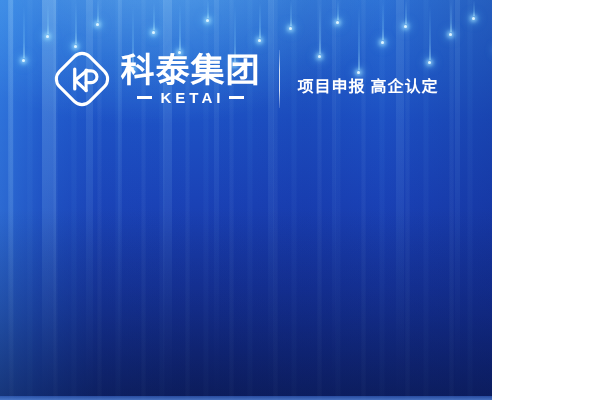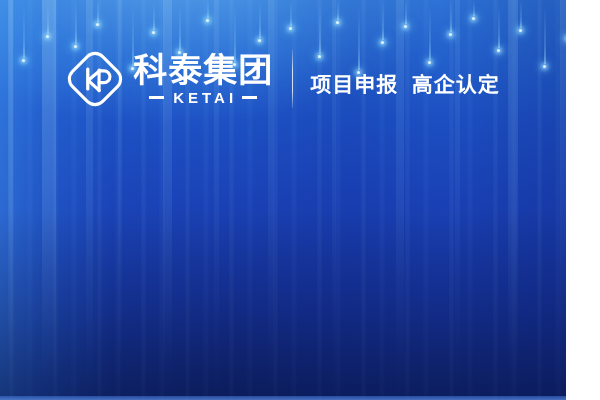--- a/index.html
+++ b/index.html
@@ -6,21 +6,21 @@
     margin: 0;
     padding: 0;
     background: #ffffff;
   }
   body {
     font-family: "Liberation Sans", "DejaVu Sans", sans-serif;
   }
 
   #banner {
     position: relative;
-    width: 566px;
+    width: 492px;
     height: 400px;
     overflow: hidden;
     background: #1b3fae;
   }
 
   
   .bg-base {
     position: absolute;
     inset: 0;
     background:
@@ -214,26 +214,26 @@
   .tagline-main {
     font-size: 27px;
     color: #ffffff;
     line-height: 1.12;
     letter-spacing: 1px;
     white-space: nowrap;
     font-family: "Liberation Sans", "DejaVu Sans", sans-serif;
   }
   .tagline-sub {
     margin-top: 15px;
-    font-size: 21px;
+    font-size: 16px;
     color: #ffffff;
     line-height: 1.1;
     letter-spacing: 1px;
     white-space: nowrap;
-    font-family: Liberation Mono, monospace;
+    font-family: Liberation Serif, serif;
     font-weight: bold;
   }
 
   
   .title {
     position: absolute;
     left: 58px;
     top: 152px;
     width: 510px;
   }

